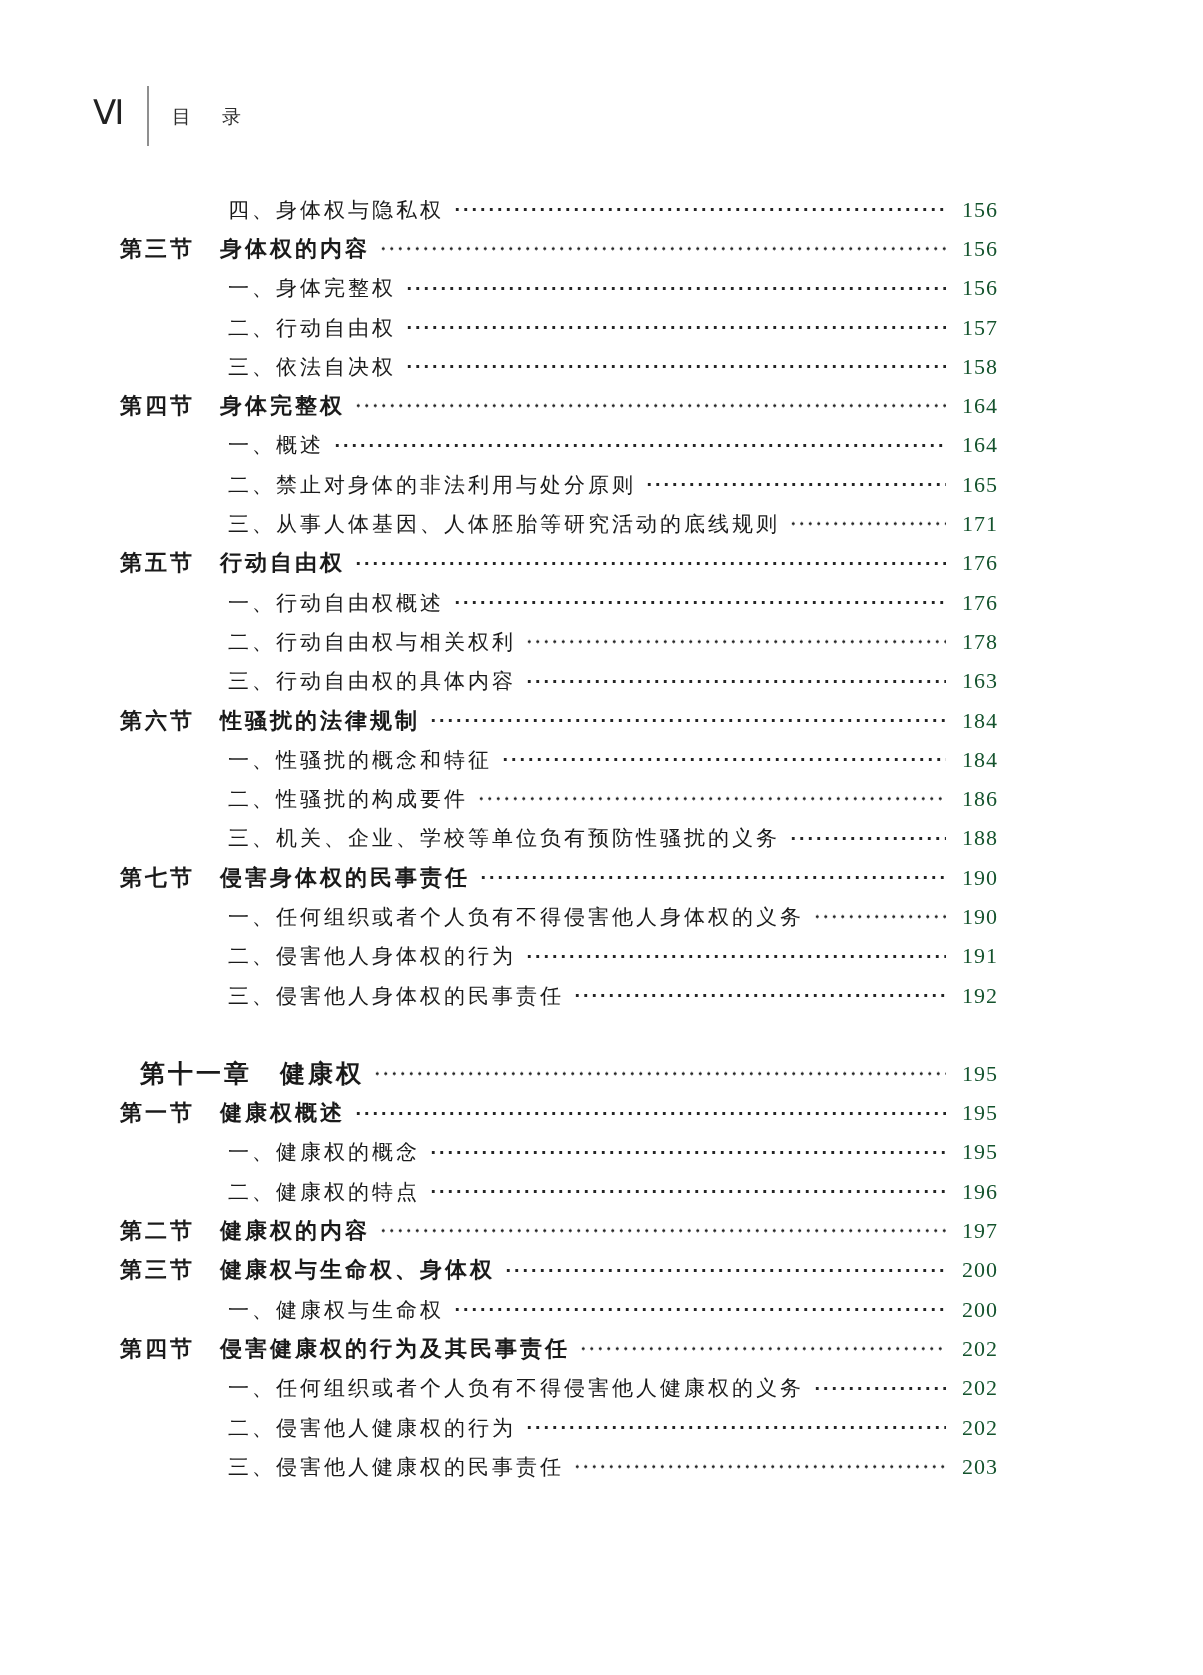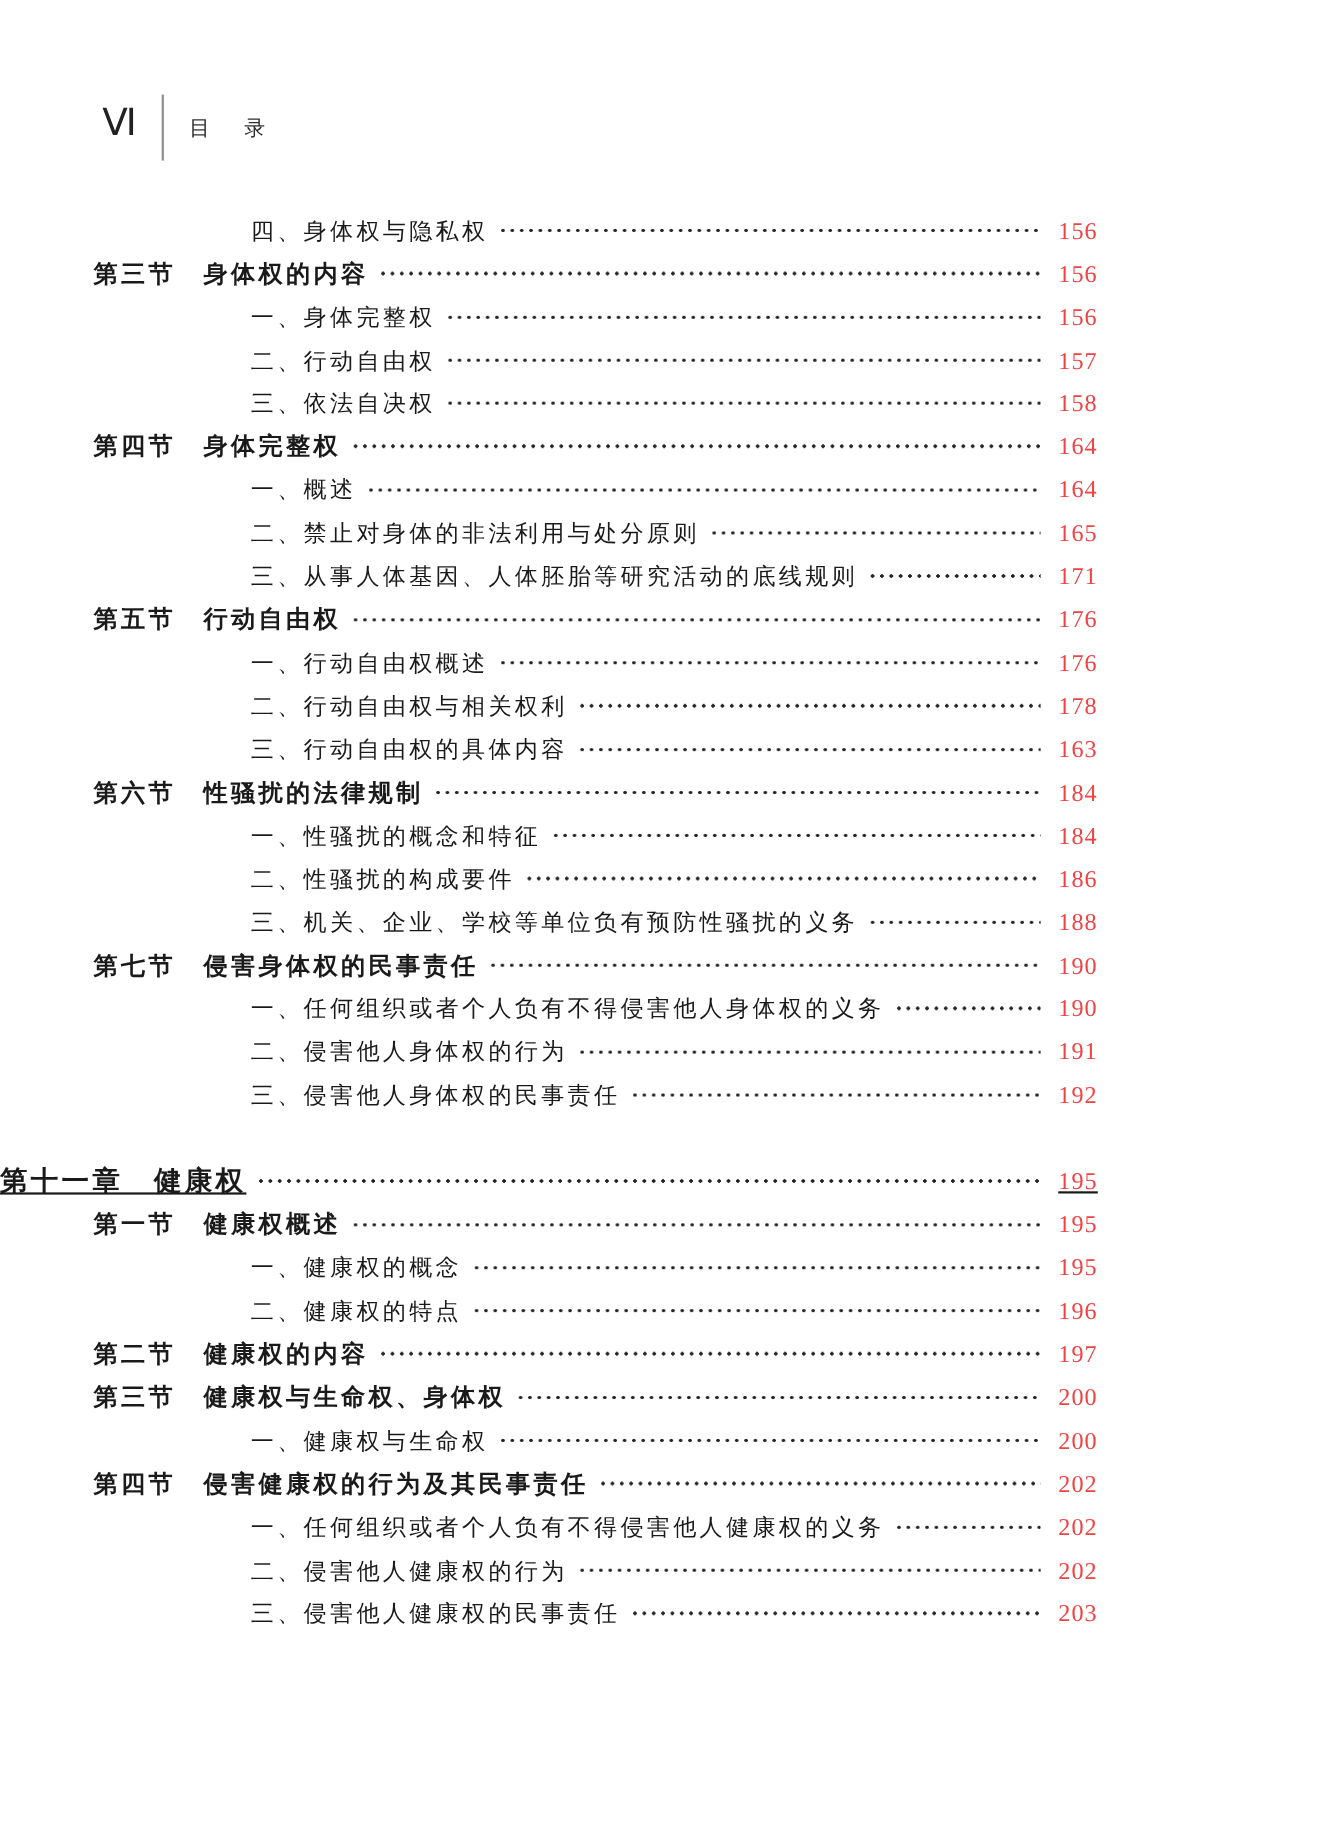--- a/index.html
+++ b/index.html
@@ -40,28 +40,28 @@
     padding-right: 205px;
     box-sizing: border-box;
     white-space: nowrap;
   }
   .toc-row.level-sub {
     padding-left: 228px;
     font-size: 21px; letter-spacing: 3px;
     font-weight: 400;
   }
   .toc-row.level-section {
-    padding-left: 85px;
+    padding-left: 120px;
     font-size: 22px; letter-spacing: 3px;
     font-weight: 700;
   }
   .toc-row.level-chapter {
+    padding-left: 140px;
     font-size: 25px; letter-spacing: 3px;
     font-weight: 700;
-    text-decoration: underline;
   }
   .toc-row.gap-before { margin-top: 39px; }
 
   .toc-title { flex: 0 0 auto; }
 
   .leader {
     flex: 1 1 auto;
     align-self: stretch;
     min-width: 24px;
     margin: 0 10px 0 9px;
@@ -72,21 +72,21 @@
   }
 
   .page-num {
     flex: 0 0 auto;
     font-family: "Liberation Serif", serif;
     font-size: 22px;
     font-weight: 400;
     letter-spacing: 1px;
     min-width: 42px;
     text-align: right;
-    color: #ef4444;
+    color: #14532d;
   }
 </style>
 </head>
 <body>
 
 <div class="page-header">
   <div class="folio">Ⅵ</div>
   <div class="header-divider"></div>
   <div class="header-title">目　录</div>
 </div>

